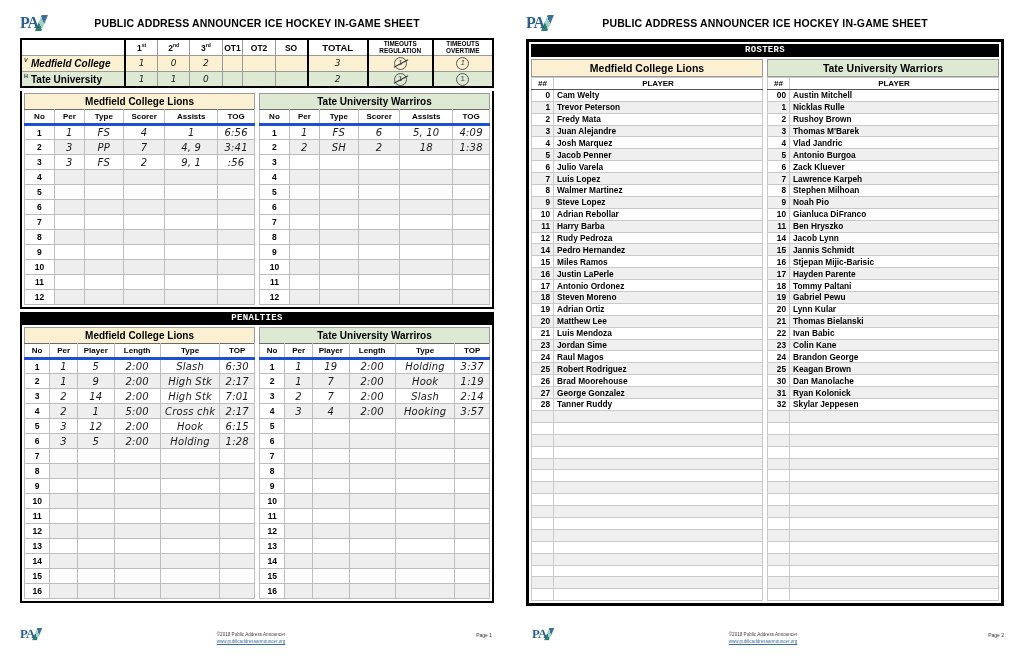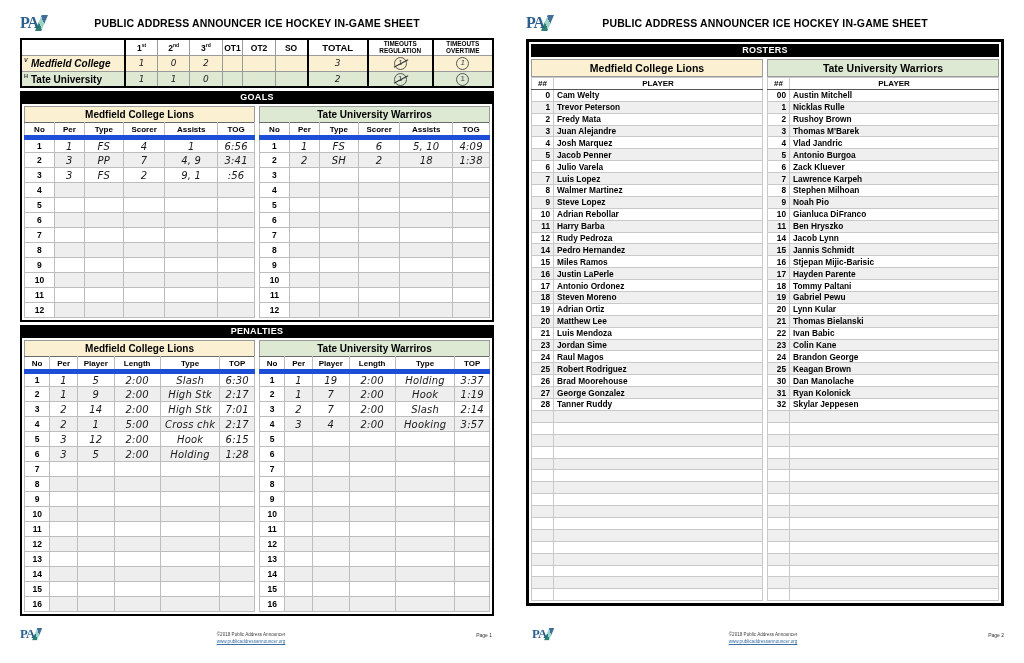--- a/index.html
+++ b/index.html
@@ -57,21 +57,21 @@
 
   
   table{border-collapse:collapse;width:100%;table-layout:fixed;}
   td,th{padding:0;margin:0;}
 
   .blackbar{
     background:#000;color:#fff;
     text-align:center;
     font-size:9px;font-weight:bold;
     letter-spacing:.3px;
-    height:13px;line-height:13px;
+    height:13px;line-height:13px;font-family:Liberation Mono, monospace;
   }
 
   
   .score-block{margin-top:2px;display:flex;}
   .score-tbl{border-collapse:collapse;}
   .score-tbl td,.score-tbl th{
     border:1px solid #9a9a9a;
     font-size:9px;
     text-align:center;
     height:16px;
@@ -131,21 +131,21 @@
     font-size:8px;
     height:15px;
     text-align:center;
     box-sizing:border-box;
     overflow:hidden;
     white-space:nowrap;
   }
   .gp-tbl th{
     font-weight:bold;font-size:8px;background:#fff;
     border-top:1px solid #6a6a6a;
-    border-bottom:5px solid #1d4ed8;
+    border-bottom:3px solid #1d4ed8;
   }
   .gp-tbl td.no{font-weight:bold;font-size:8.5px;background:#fff;}
   .gp-tbl tr.alt td{background:#eeeeee;}
   .gp-tbl tr.alt td.no{background:#fff;}
   .gp-tbl td.hw{
     font-family:"DejaVu Sans", sans-serif;
     font-style:italic;
     font-size:10px;
     color:#1a1a1a;
     letter-spacing:.2px;
@@ -250,21 +250,20 @@
               <td class="hand thick-b"></td>
               <td class="thick-l hand thick-b">2</td>
               <td class="thick-l thick-b"><span class="circ struck">1</span></td>
               <td class="thick-l thick-r thick-b"><span class="circ">1</span></td>
             </tr>
           </tbody>
         </table>
     </div>
 
     <div class="section">
-      <div class="blackbar">GOALS</div>
       <div class="gp-outer">
         <div class="dual" style="padding:2px;">
           <div class="half">
             <div class="teamhdr v">Medfield College Lions</div>
             <table class="gp-tbl" id="goals-v">
                 <tbody>
                   <tr>
                     <th style="width:13%">No</th>
                     <th style="width:13%">Per</th>
                     <th style="width:17%">Type</th>

